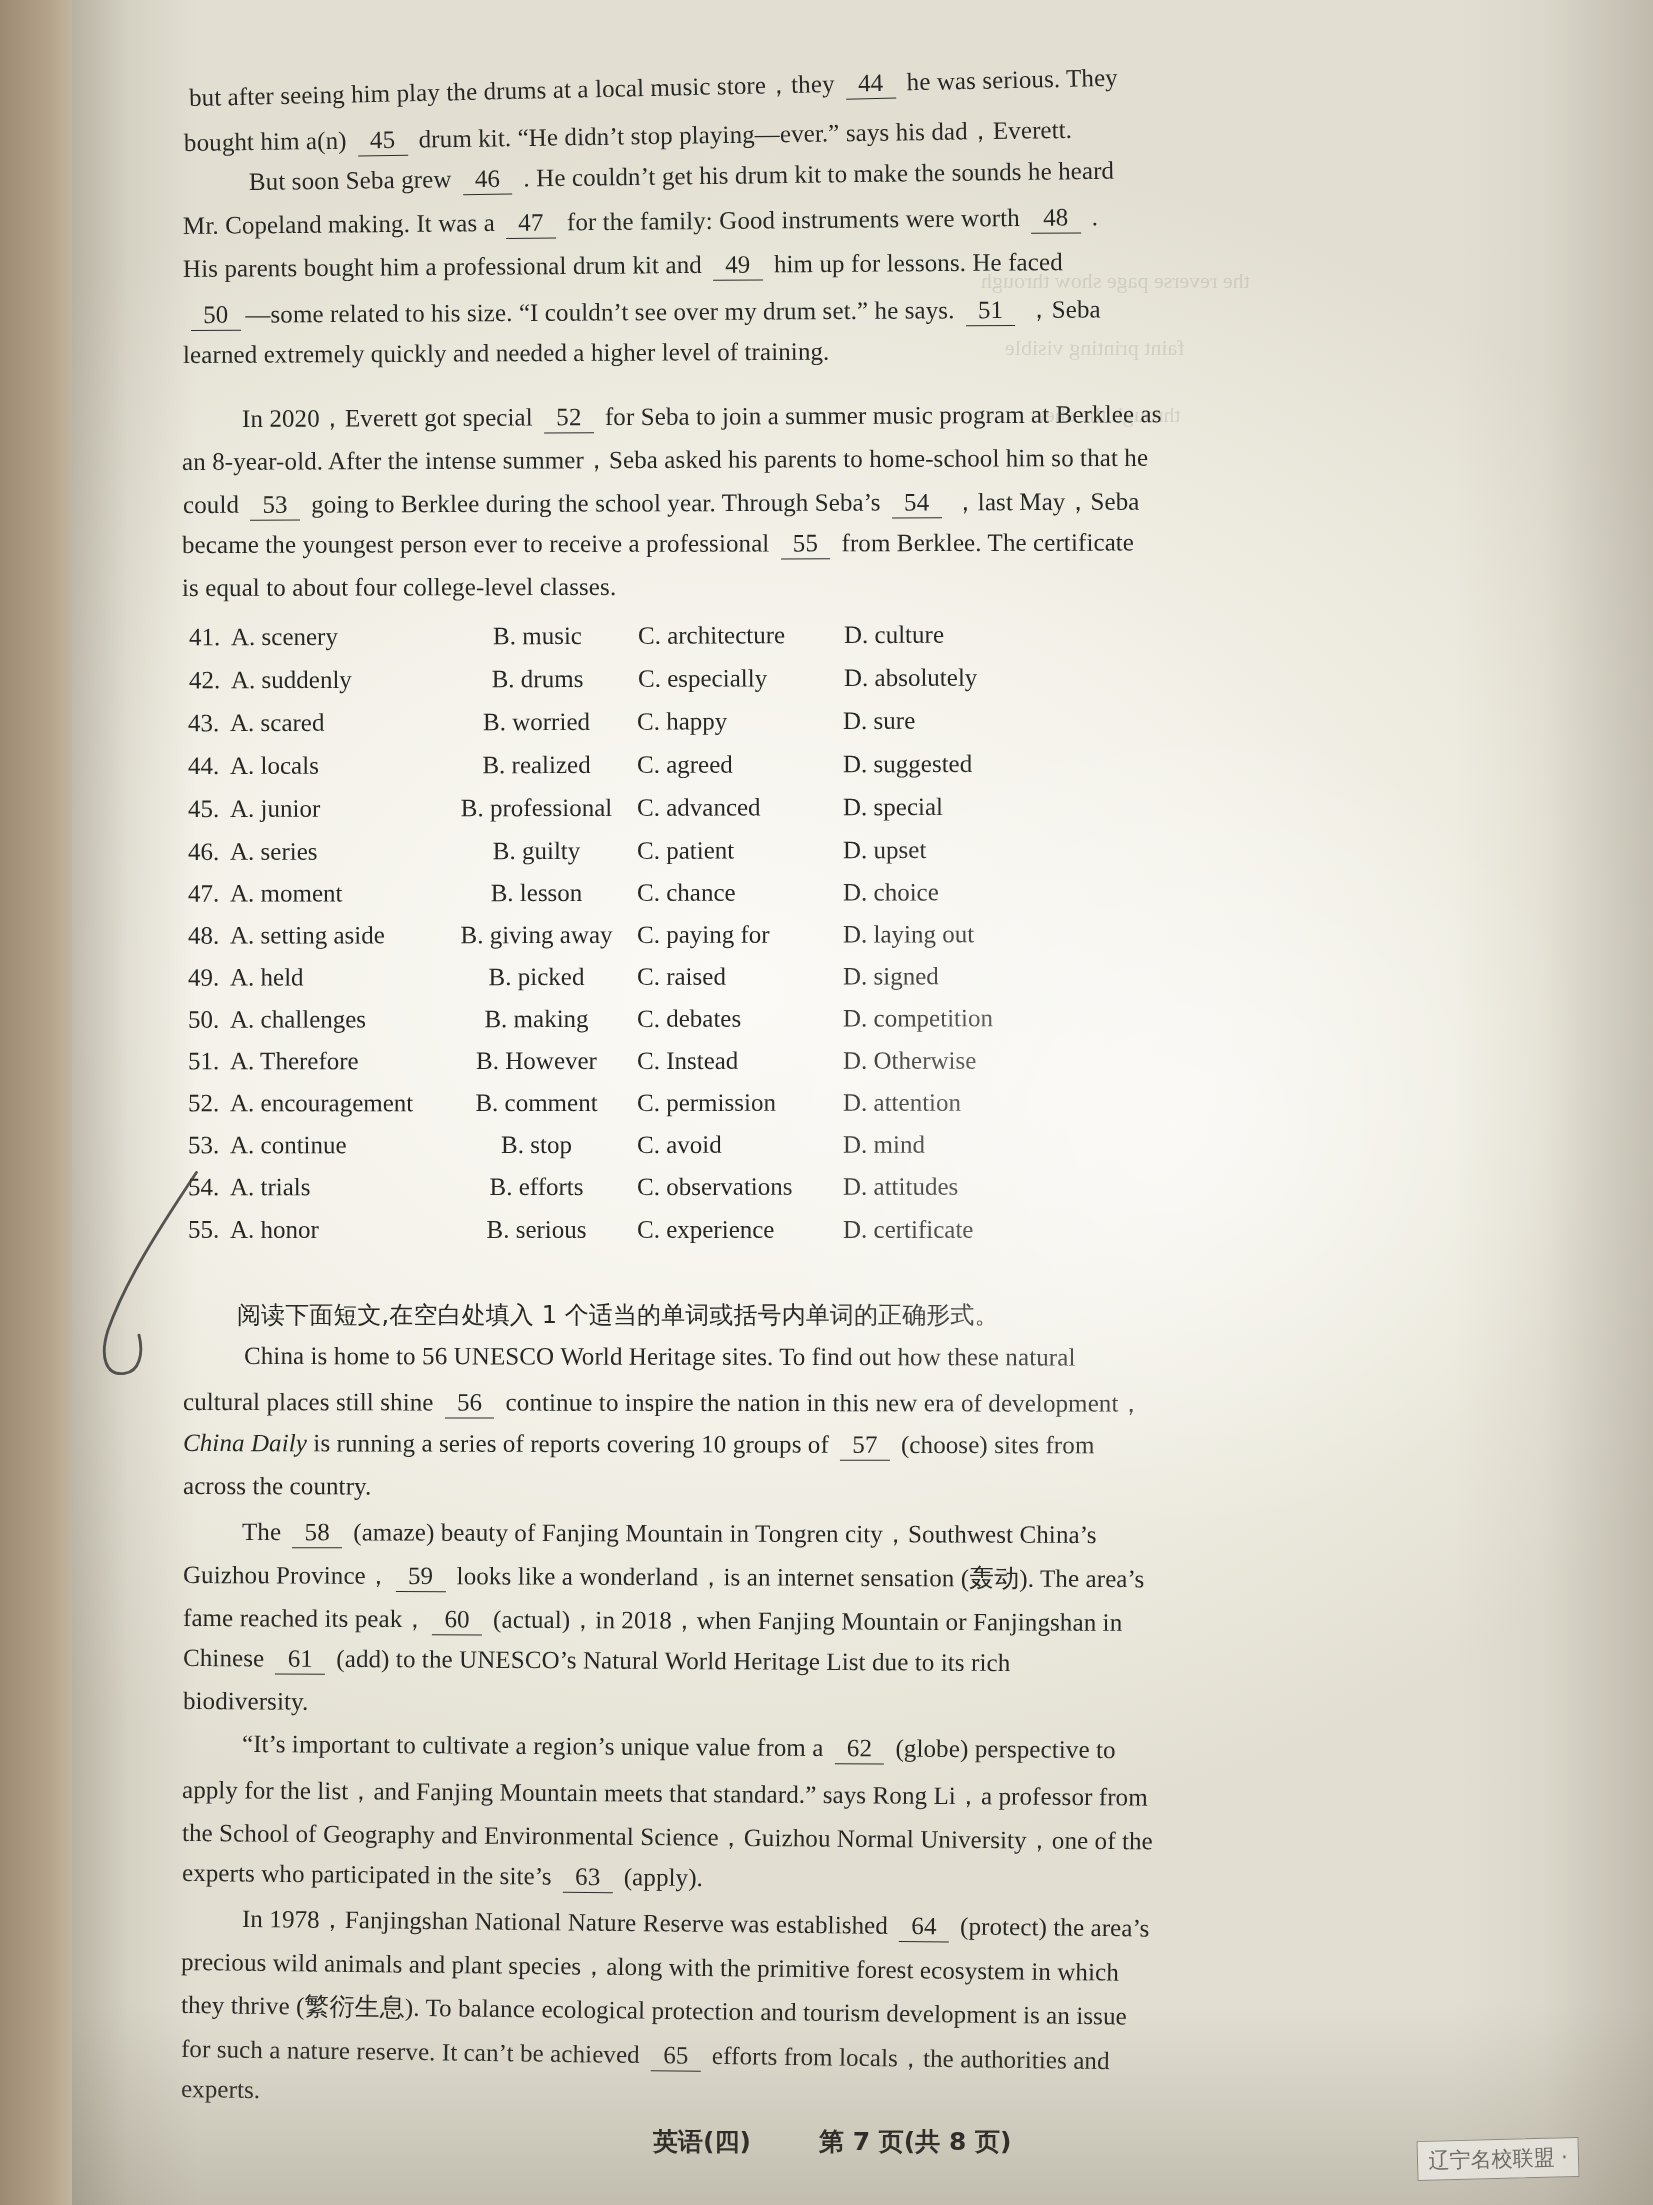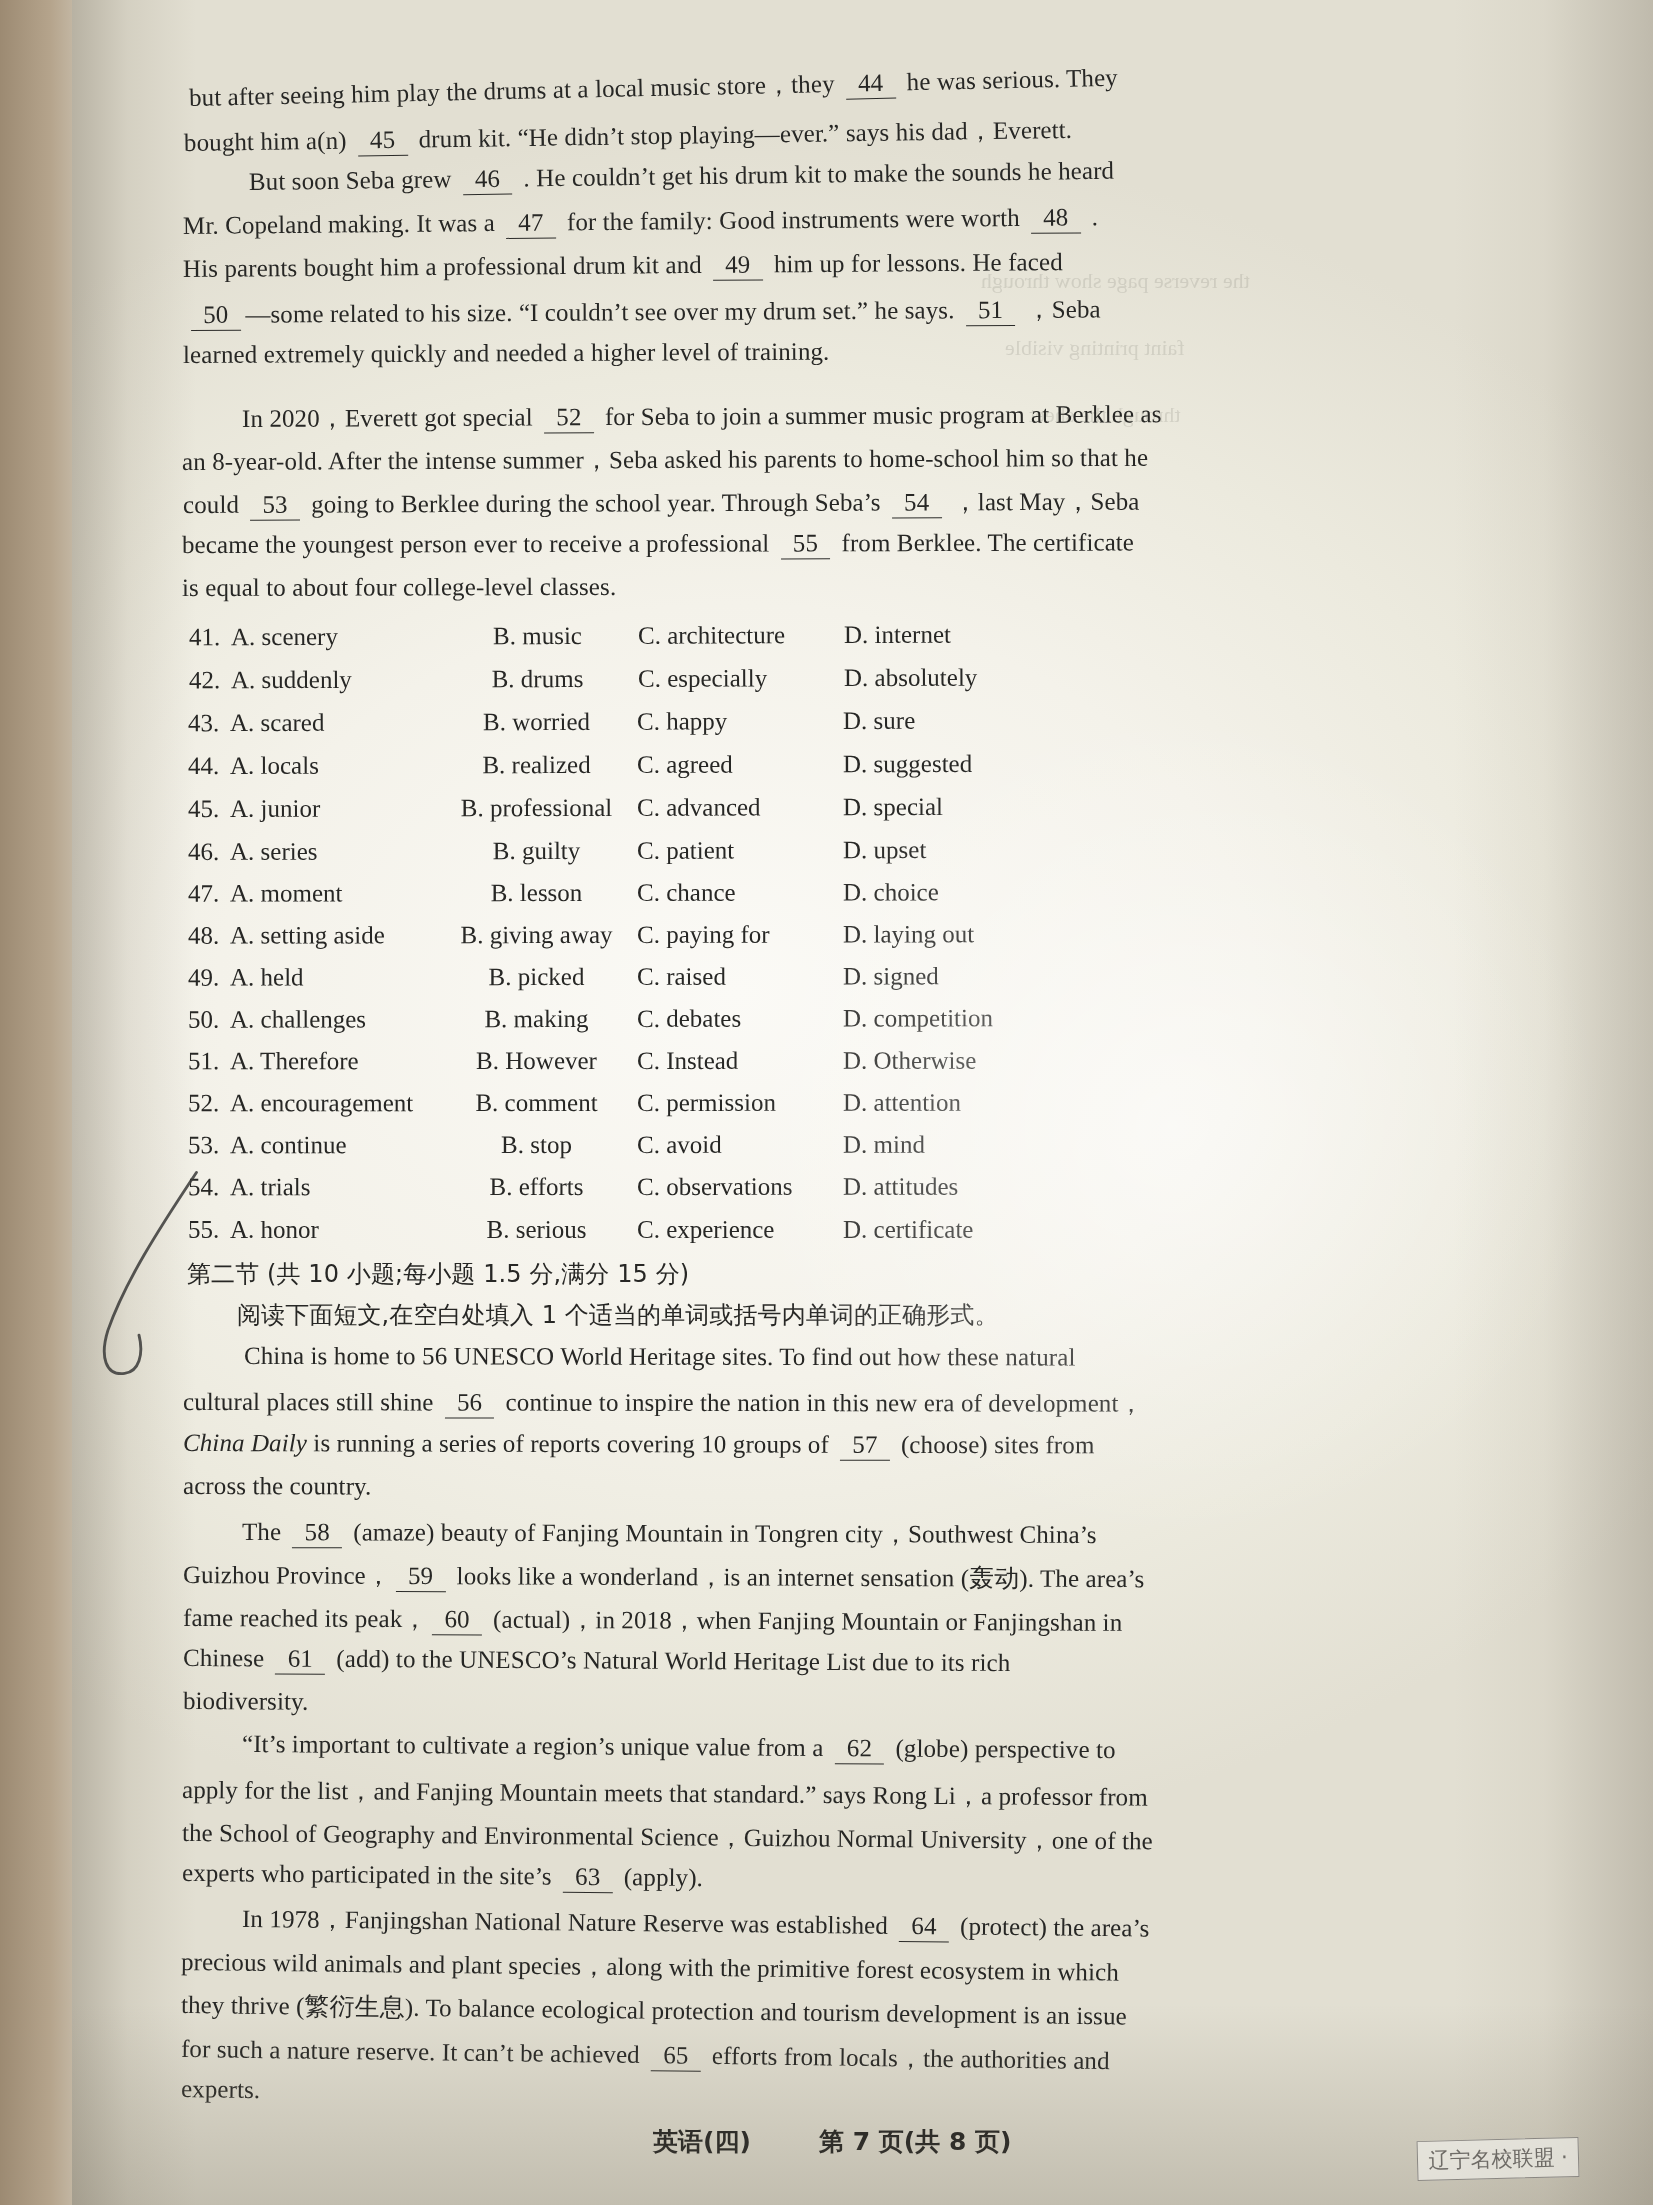--- a/index.html
+++ b/index.html
@@ -164,21 +164,21 @@
 
     <div class="line" style="left:110px;top:531px;font-size:25px;transform:rotate(-0.15deg);">
       <span>became the youngest person ever to receive a professional </span><span class="blank">55</span><span> from Berklee. The certificate</span>
     </div>
 
     <div class="line" style="left:110px;top:574px;font-size:25px;transform:rotate(-0.15deg);">
       <span>is equal to about four college-level classes.</span>
     </div>
 
     <div class="optrow" style="left:117px;top:622px;transform:rotate(-0.2deg);">
-      <span class="c c1" style="width:42px;">41.</span><span class="c c1">A. scenery</span><span class="c c2">B. music</span><span class="c c3">C. architecture</span><span class="c">D. internet</span>
+      <span class="c c1" style="width:42px;">41.</span><span class="c c1">A. scenery</span><span class="c c2">B. music</span><span class="c c3">C. architecture</span><span class="c">D. culture</span>
     </div>
     <div class="optrow" style="left:117px;top:665px;transform:rotate(-0.2deg);">
       <span class="c c1" style="width:42px;">42.</span><span class="c c1">A. suddenly</span><span class="c c2">B. drums</span><span class="c c3">C. especially</span><span class="c">D. absolutely</span>
     </div>
     <div class="optrow" style="left:116px;top:708px;transform:rotate(-0.2deg);">
       <span class="c c1" style="width:42px;">43.</span><span class="c c1">A. scared</span><span class="c c2">B. worried</span><span class="c c3">C. happy</span><span class="c">D. sure</span>
     </div>
     <div class="optrow" style="left:116px;top:751px;transform:rotate(-0.15deg);">
       <span class="c c1" style="width:42px;">44.</span><span class="c c1">A. locals</span><span class="c c2">B. realized</span><span class="c c3">C. agreed</span><span class="c">D. suggested</span>
     </div>
@@ -209,21 +209,20 @@
     <div class="optrow" style="left:116px;top:1131px;transform:rotate(-0.05deg);">
       <span class="c c1" style="width:42px;">53.</span><span class="c c1">A. continue</span><span class="c c2">B. stop</span><span class="c c3">C. avoid</span><span class="c">D. mind</span>
     </div>
     <div class="optrow" style="left:116px;top:1173px;transform:rotate(-0.05deg);">
       <span class="c c1" style="width:42px;">54.</span><span class="c c1">A. trials</span><span class="c c2">B. efforts</span><span class="c c3">C. observations</span><span class="c">D. attitudes</span>
     </div>
     <div class="optrow" style="left:116px;top:1216px;transform:rotate(0deg);">
       <span class="c c1" style="width:42px;">55.</span><span class="c c1">A. honor</span><span class="c c2">B. serious</span><span class="c c3">C. experience</span><span class="c">D. certificate</span>
     </div>
 
-    <div class="line cn" style="left:115px;top:1258px;font-size:24px;transform:rotate(0deg);">第二节  (共 10 小题;每小题 1.5 分,满分 15 分)</div>
 
     <div class="line cn" style="left:165px;top:1299px;font-size:24px;transform:rotate(0deg);">阅读下面短文,在空白处填入 1 个适当的单词或括号内单词的正确形式。</div>
 
     <div class="line" style="left:172px;top:1342px;font-size:25px;transform:rotate(0.1deg);">
       <span>China is home to 56 UNESCO World Heritage sites.  To find out how these natural</span>
     </div>
 
     <div class="line" style="left:111px;top:1385px;font-size:25px;transform:rotate(0.1deg);">
       <span>cultural places still shine </span><span class="blank">56</span><span> continue to inspire the nation in this new era of development，</span>
     </div>

